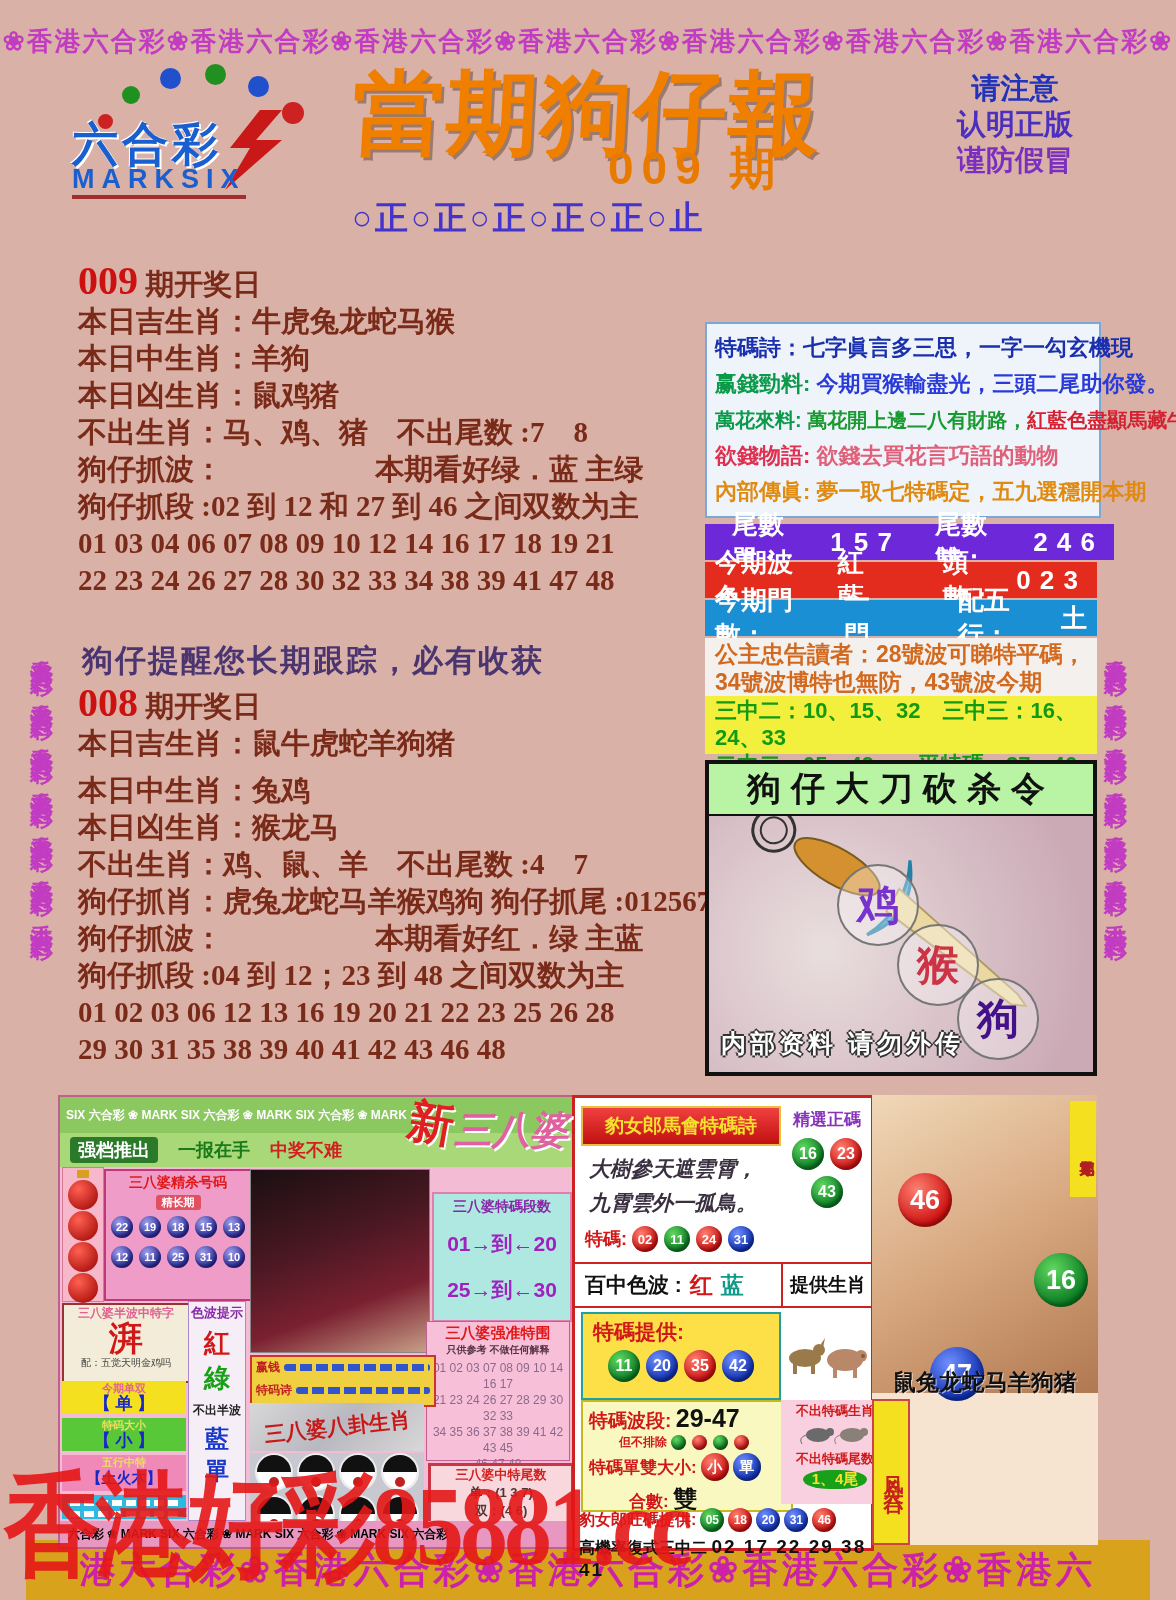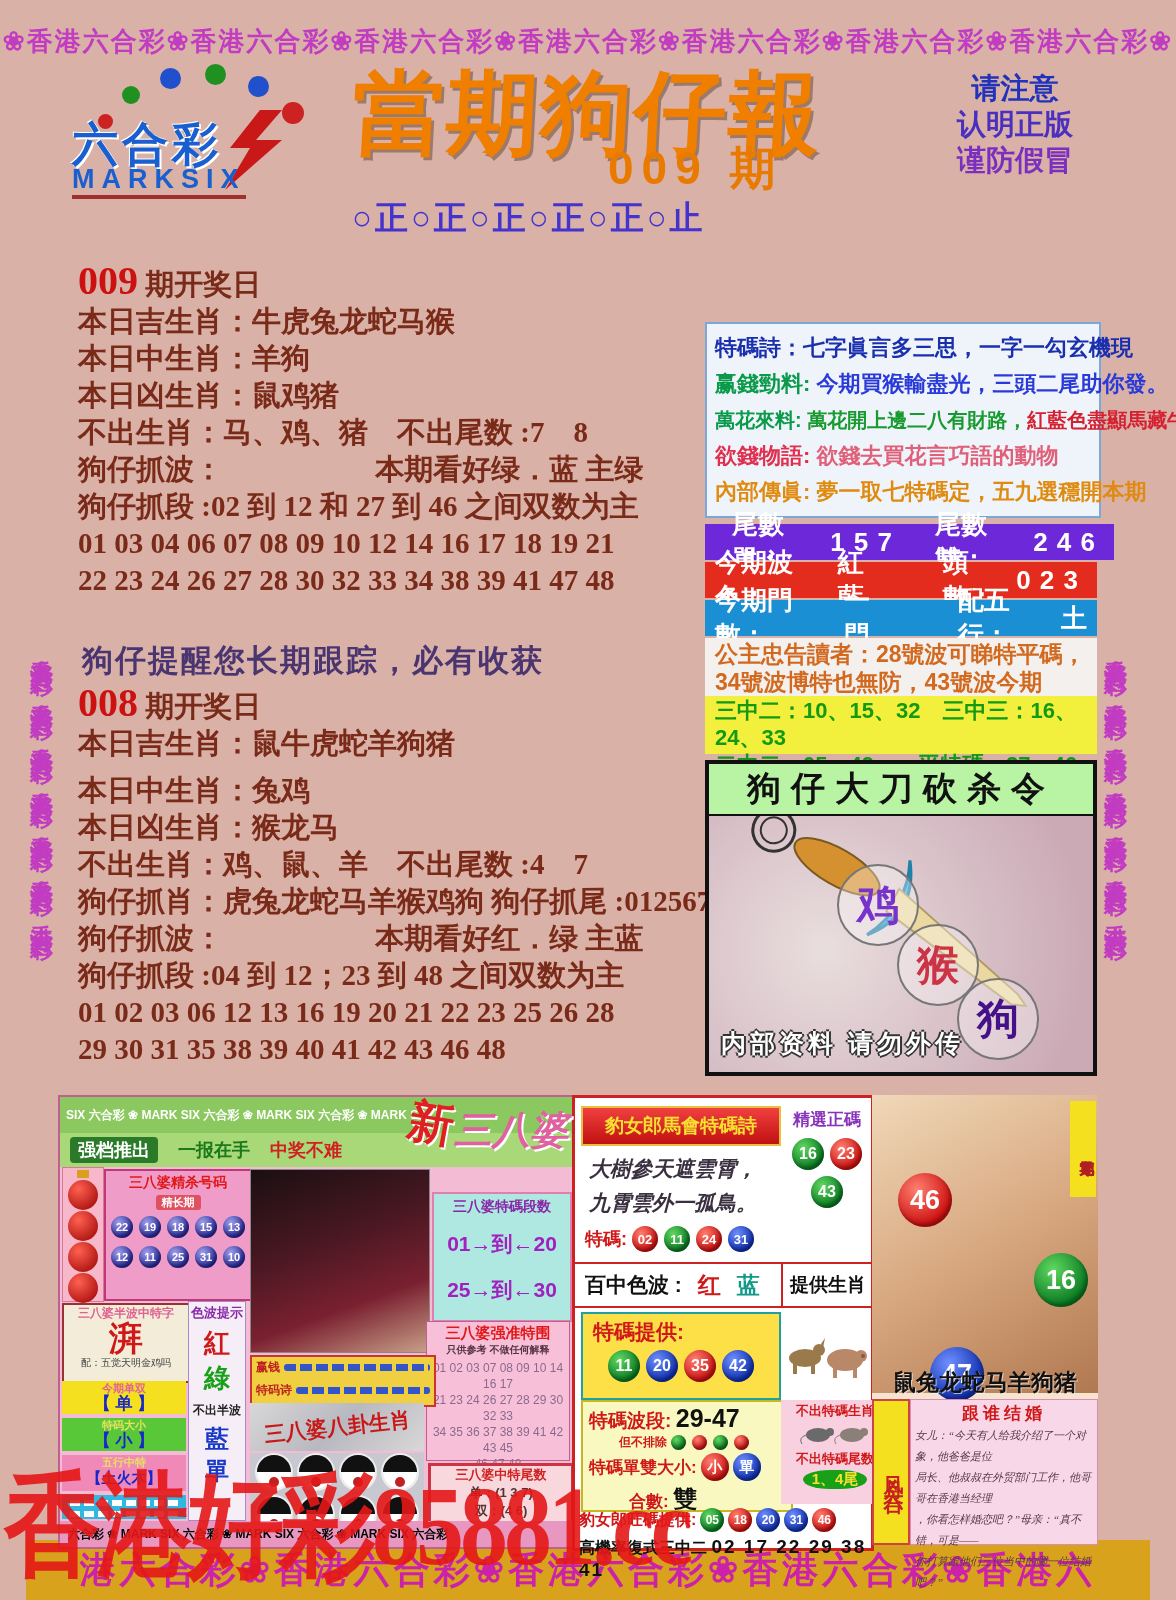--- a/index.html
+++ b/index.html
@@ -318,21 +318,21 @@
     <div class="abs" style="left:10px;top:128px;display:flex;align-items:center;gap:5px;">
       <span style="color:#d01818;font-size:18px;font-weight:bold;">特碼:</span>
       <span class="ballrow">
           <span class="ball red" style="width:26px;height:26px;font-size:13px;">02</span>
           <span class="ball green" style="width:26px;height:26px;font-size:13px;">11</span>
           <span class="ball red" style="width:26px;height:26px;font-size:13px;">24</span>
           <span class="ball blue" style="width:26px;height:26px;font-size:13px;">31</span>
         </span>
     </div>
 
-    <div class="abs" style="left:0;top:164px;width:206px;height:42px;border-top:2px solid #cc2222;border-bottom:2px solid #cc2222;display:flex;align-items:center;padding-left:10px;gap:16px;">
+    <div class="abs" style="left:0;top:164px;width:206px;height:42px;border-top:2px solid #cc2222;border-bottom:2px solid #cc2222;display:flex;align-items:center;padding-left:10px;gap:8px;">
       <span style="color:#111;font-size:21px;font-weight:bold;">百中色波 :</span>
       <span style="color:#d01818;font-size:23px;font-weight:bold;">红</span>
       <span style="color:#11998a;font-size:23px;font-weight:bold;">蓝</span>
     </div>
     <div class="abs" style="left:206px;top:164px;width:90px;height:42px;border-top:2px solid #cc2222;border-bottom:2px solid #cc2222;border-left:2px solid #cc2222;display:flex;align-items:center;justify-content:center;">
       <span style="color:#111;font-size:19px;font-weight:bold;">提供生肖</span>
     </div>
 
     <div class="abs" style="left:6px;top:214px;width:196px;height:84px;background:#fde047;border:2px solid #20a0a0;text-align:center;">
       <div style="color:#d01818;font-size:21px;font-weight:bold;margin-top:4px;text-align:left;padding-left:10px;">特碼提供:</div>
@@ -413,26 +413,17 @@
 
   <div class="abs pright" style="left:872px;top:1095px;width:226px;height:450px;">
     <div class="abs" style="left:0;top:0;width:226px;height:298px;background:linear-gradient(150deg,#f0d8b8,#d8a880 50%,#b07850);"></div>
     <div class="abs vtext" style="right:2px;top:6px;width:26px;height:96px;background:#f5e020;color:#b02020;font-size:15px;font-weight:bold;text-align:center;">第零零九期</div>
     <div class="abs ball red" style="left:26px;top:78px;width:54px;height:54px;font-size:27px;">46</div>
     <div class="abs ball green" style="left:162px;top:158px;width:54px;height:54px;font-size:27px;">16</div>
     <div class="abs ball blue" style="left:58px;top:252px;width:54px;height:54px;font-size:27px;">47</div>
     <div class="abs" style="left:0;top:272px;width:226px;text-align:center;color:#111;font-size:23px;font-weight:bold;text-shadow:1px 1px 0 rgba(255,255,255,.6);">鼠兔龙蛇马羊狗猪</div>
     <div class="abs" style="left:0;top:304px;width:226px;height:146px;display:flex;">
       <div class="vtext" style="width:34px;background:#f5e020;border:2px solid #cc4444;color:#c82020;font-size:20px;font-weight:bold;text-align:center;letter-spacing:6px;">风月六合</div>
-      <div style="flex:1;background:#f8d8e8;border:1px solid #d890b0;padding:2px 4px;">
-        <div style="color:#d01818;font-size:17px;font-weight:bold;text-align:center;letter-spacing:4px;">跟谁结婚</div>
-        <div class="serif" style="color:#5a3848;font-size:11px;line-height:21px;font-style:italic;">
-            <div>女儿：“今天有人给我介绍了一个对象，他爸爸是位</div>
-            <div>局长、他叔叔在外贸部门工作，他哥哥在香港当经理</div>
-            <div>，你看怎样婚恋吧？”母亲：“真不错，可是——</div>
-            <div>你打算跟他们三位当中的哪一位结婚吧？”</div>
-          </div>
-      </div>
     </div>
   </div>
 
   <div class="abs watermark" style="left:4px;top:1462px;">香港好彩85881.cc</div>
 </div>
 
 </body></html>

